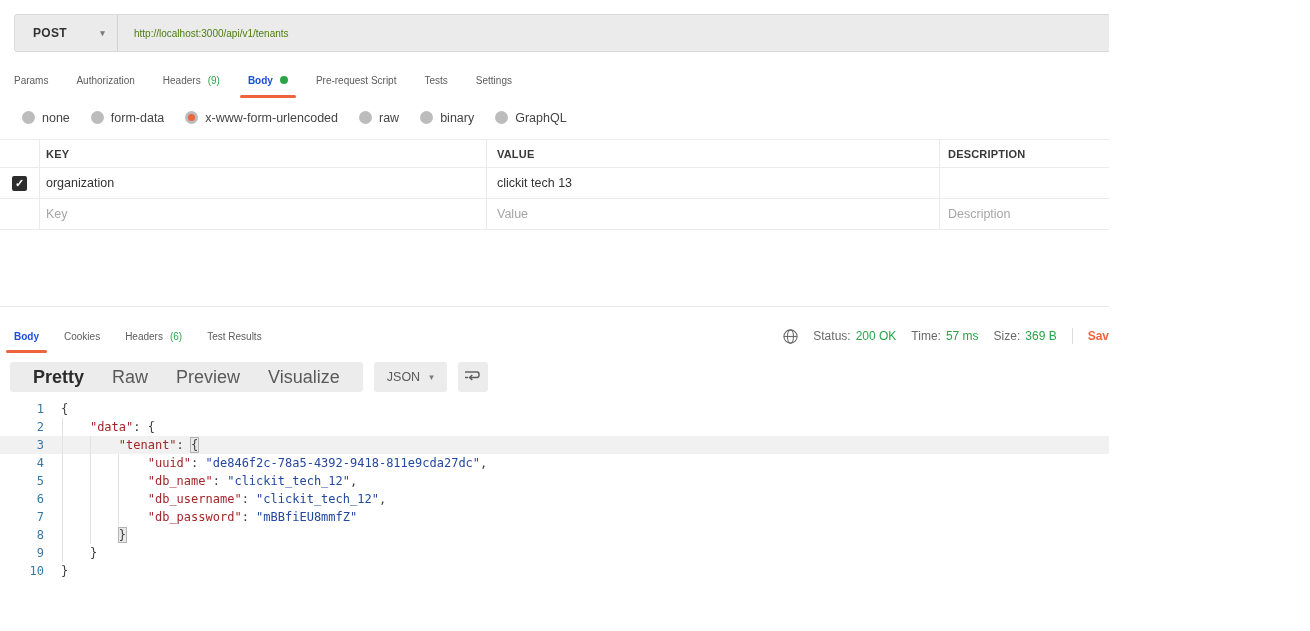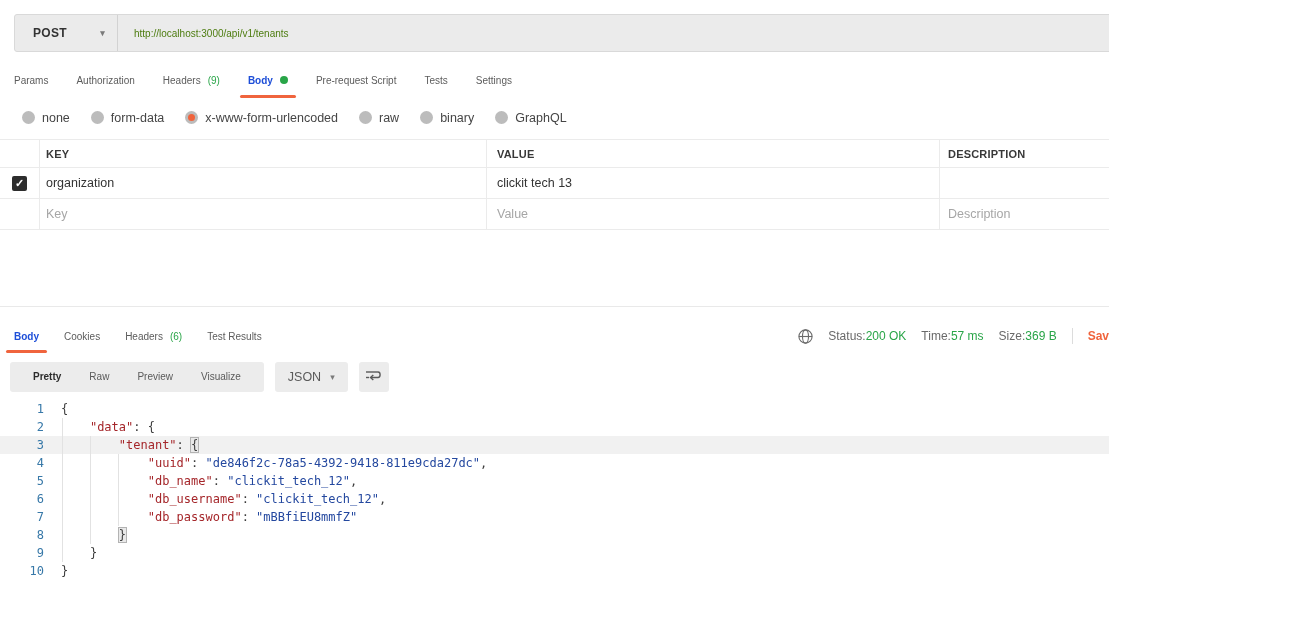--- a/index.html
+++ b/index.html
@@ -63,30 +63,30 @@
   .checkbox {
     width:15px; height:15px; background:#2d2d2d; border-radius:2px; cursor:pointer;
     display:flex; align-items:center; justify-content:center; color:#fff; font-size:11px; font-weight:700; line-height:1;
   }
 
   
   .panel-divider { position:absolute; left:0; top:306px; width:1310px; height:1px; background:#e9e9e9; }
 
   
   .res-meta { position:absolute; right:0; top:321px; height:30px; display:flex; align-items:center; gap:15px; font-size:12px; color:#696969; }
-  .meta-group { display:flex; align-items:center; white-space:nowrap; }
+  .meta-group { display:flex; align-items:center; gap:5px; white-space:nowrap; }
   .meta-val { color:#29A548; }
   .vdiv { width:1px; height:16px; background:#dcdcdc; }
   .save-lbl { color:#F0643D; font-weight:700; white-space:nowrap; }
   .globe { display:flex; align-items:center; cursor:pointer; }
 
   
   .res-toolbar { position:absolute; left:10px; top:362px; height:30px; display:flex; gap:11px; }
   .views { background:#ececec; border-radius:3px; display:flex; align-items:center; padding:0 9px; }
-  .view { padding:0 14px; font-size:10px; color:#5a5a5a; cursor:pointer; line-height:30px; }
+  .view { padding:0 14px; font-size:18px; color:#5a5a5a; cursor:pointer; line-height:30px; }
   .view.active { color:#2c2c2c; font-weight:700; }
   .lang { background:#ececec; border-radius:3px; display:flex; align-items:center; gap:9px; padding:0 13px; font-size:12.5px; color:#5a5a5a; cursor:pointer; }
   .wrap-btn { background:#ececec; border-radius:3px; width:30px; display:flex; align-items:center; justify-content:center; cursor:pointer; }
 
   
   .code { position:absolute; left:0; top:400px; width:1310px; font-family:"DejaVu Sans Mono", monospace; font-size:12px; line-height:18px; }
   .cline { display:flex; height:18px; }
   .cline.hl { background:#f1f1f1; }
   .gutter { width:44px; flex:none; text-align:right; color:#3778a8; user-select:none; }
   .ccontent { white-space:pre; padding-left:17px; }

